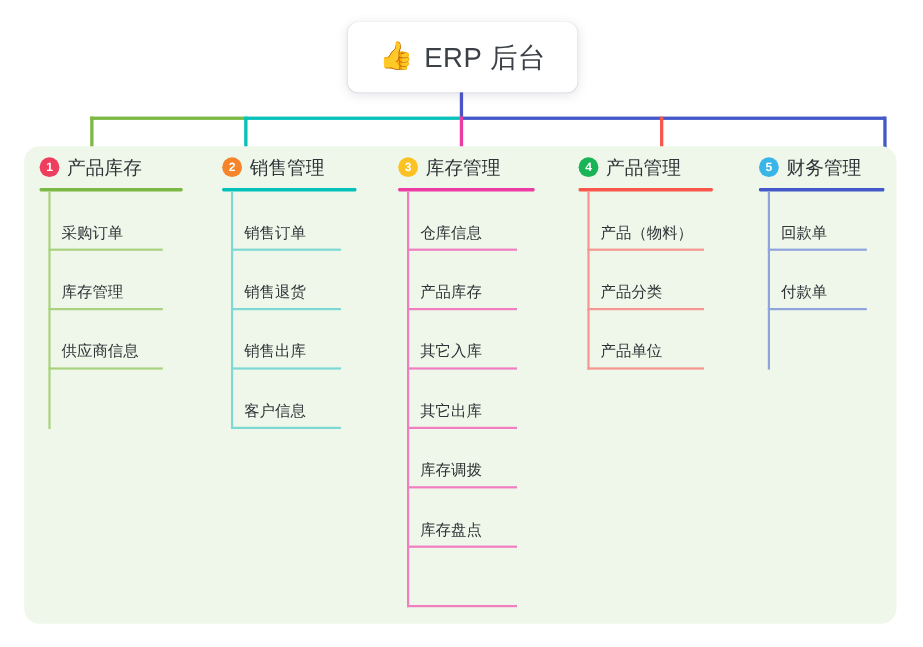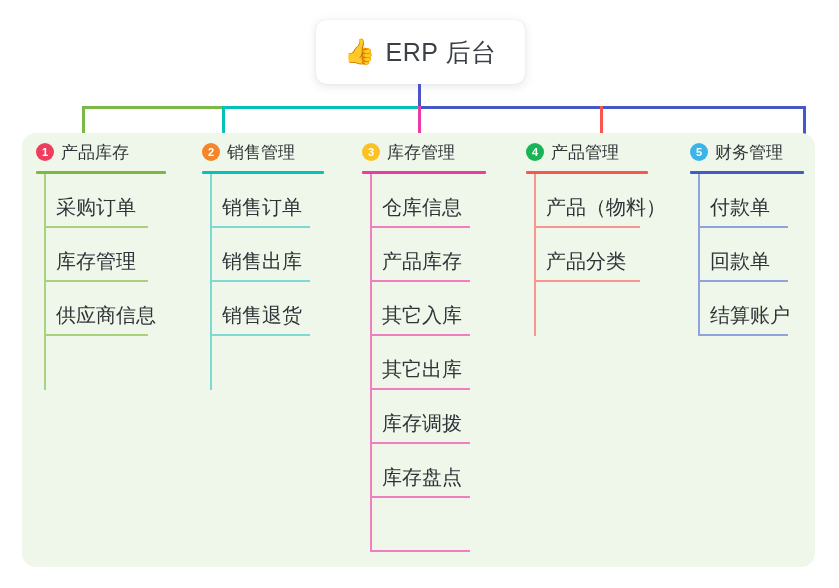--- a/index.html
+++ b/index.html
@@ -142,21 +142,21 @@
     width: 2px;
   }
   .item {
     position: relative;
     height: 54px;
     box-sizing: border-box;
     display: flex;
     align-items: flex-end;
   }
   .item-label {
-    font-size: 20px;
+    font-size: 14px;
     color: #2f3338;
     padding-left: 20px;
     padding-bottom: 7px;
     white-space: nowrap;
   }
   .item-rule {
     position: absolute;
     left: 0;
     bottom: 0;
     height: 2px;
@@ -217,25 +217,29 @@
           <span class="col-title">销售管理</span>
         </div>
         <div class="col-rule" style="background: rgb(5, 193, 185); width: 122px;"></div>
         <div class="items" style="padding-left: 0px;">
           <div class="spine" style="left: 8px; background: rgb(126, 217, 212); height: 216px;"></div>
           <div class="item">
             <span class="item-label">销售订单</span>
             <div class="item-rule" style="background: rgb(126, 217, 212); width: 100px; left: 8px;"></div>
           </div>
           <div class="item">
+            <span class="item-label">销售退货</span>
+            <div class="item-rule" style="background: rgb(126, 217, 212); width: 100px; left: 8px;"></div>
+          </div>
+          <div class="item">
             <span class="item-label">销售出库</span>
             <div class="item-rule" style="background: rgb(126, 217, 212); width: 100px; left: 8px;"></div>
           </div>
           <div class="item">
-            <span class="item-label">销售退货</span>
+            <span class="item-label">客户信息</span>
             <div class="item-rule" style="background: rgb(126, 217, 212); width: 100px; left: 8px;"></div>
           </div>
         </div>
       </div>
       <div class="column" style="left: 340px; width: 132px;">
         <div class="col-head" style="padding-left: 0px;">
           <span class="badge" style="background: rgb(252, 194, 35);">3</span>
           <span class="col-title">库存管理</span>
         </div>
         <div class="col-rule" style="background: rgb(236, 59, 164); width: 124px;"></div>
@@ -279,39 +283,39 @@
         <div class="items" style="padding-left: 0px;">
           <div class="spine" style="left: 8px; background: rgb(245, 151, 144); height: 162px;"></div>
           <div class="item">
             <span class="item-label">产品（物料）</span>
             <div class="item-rule" style="background: rgb(245, 151, 144); width: 106px; left: 8px;"></div>
           </div>
           <div class="item">
             <span class="item-label">产品分类</span>
             <div class="item-rule" style="background: rgb(245, 151, 144); width: 106px; left: 8px;"></div>
           </div>
+          <div class="item">
+            <span class="item-label">产品单位</span>
+            <div class="item-rule" style="background: rgb(245, 151, 144); width: 106px; left: 8px;"></div>
+          </div>
         </div>
       </div>
       <div class="column" style="left: 668px; width: 122px;">
         <div class="col-head" style="padding-left: 0px;">
           <span class="badge" style="background: rgb(58, 181, 232);">5</span>
           <span class="col-title">财务管理</span>
         </div>
         <div class="col-rule" style="background: rgb(67, 88, 201); width: 114px;"></div>
         <div class="items" style="padding-left: 0px;">
           <div class="spine" style="left: 8px; background: rgb(143, 164, 221); height: 162px;"></div>
           <div class="item">
+            <span class="item-label">回款单</span>
+            <div class="item-rule" style="background: rgb(143, 164, 221); width: 90px; left: 8px;"></div>
+          </div>
+          <div class="item">
             <span class="item-label">付款单</span>
             <div class="item-rule" style="background: rgb(143, 164, 221); width: 90px; left: 8px;"></div>
           </div>
-          <div class="item">
-            <span class="item-label">回款单</span>
-            <div class="item-rule" style="background: rgb(143, 164, 221); width: 90px; left: 8px;"></div>
-          </div>
-          <div class="item">
-            <span class="item-label">结算账户</span>
-            <div class="item-rule" style="background: rgb(143, 164, 221); width: 90px; left: 8px;"></div>
-          </div>
         </div>
       </div>
     </div>
 
 </div>
 
 </body></html>

